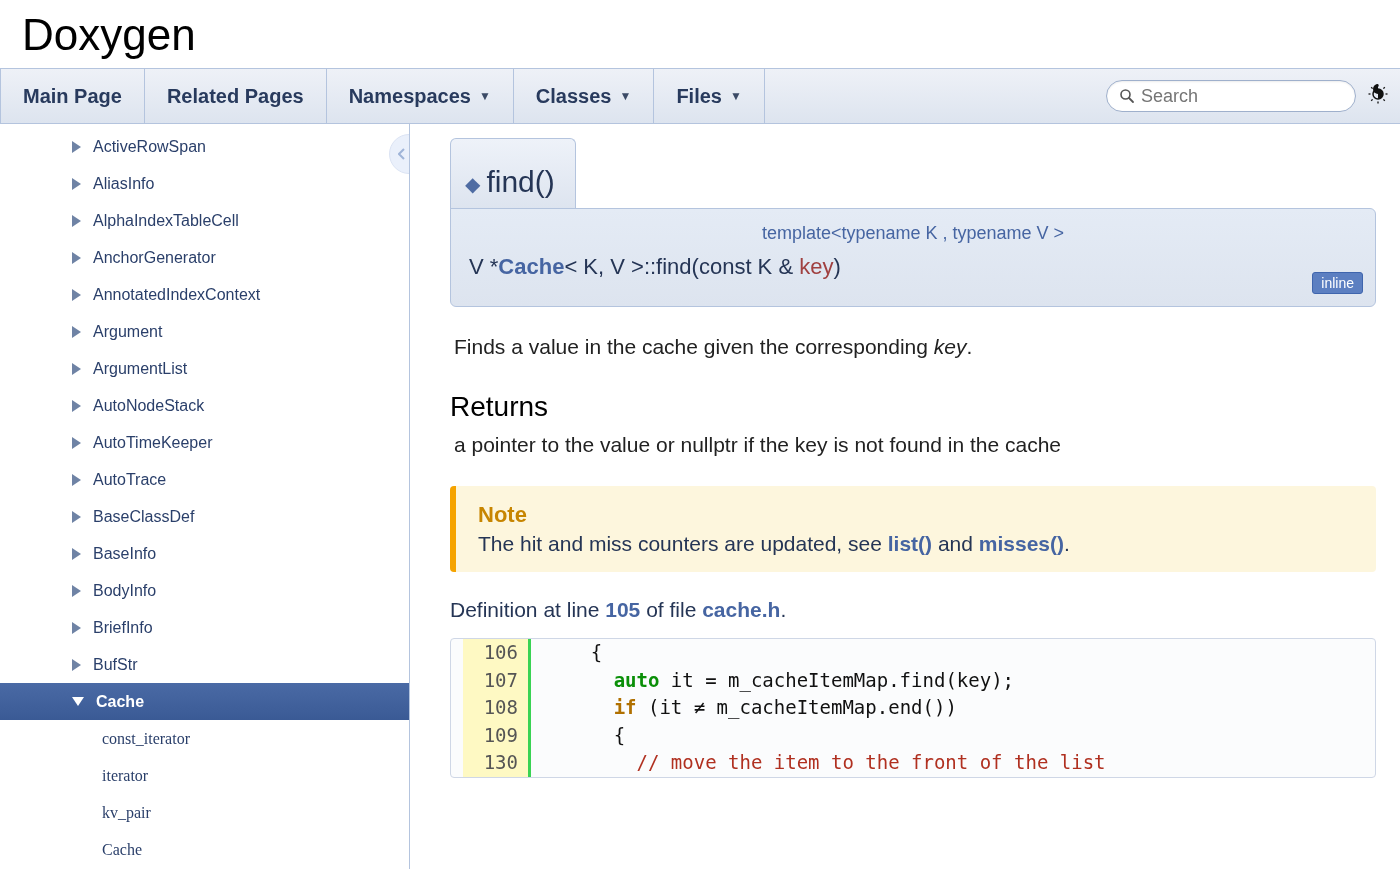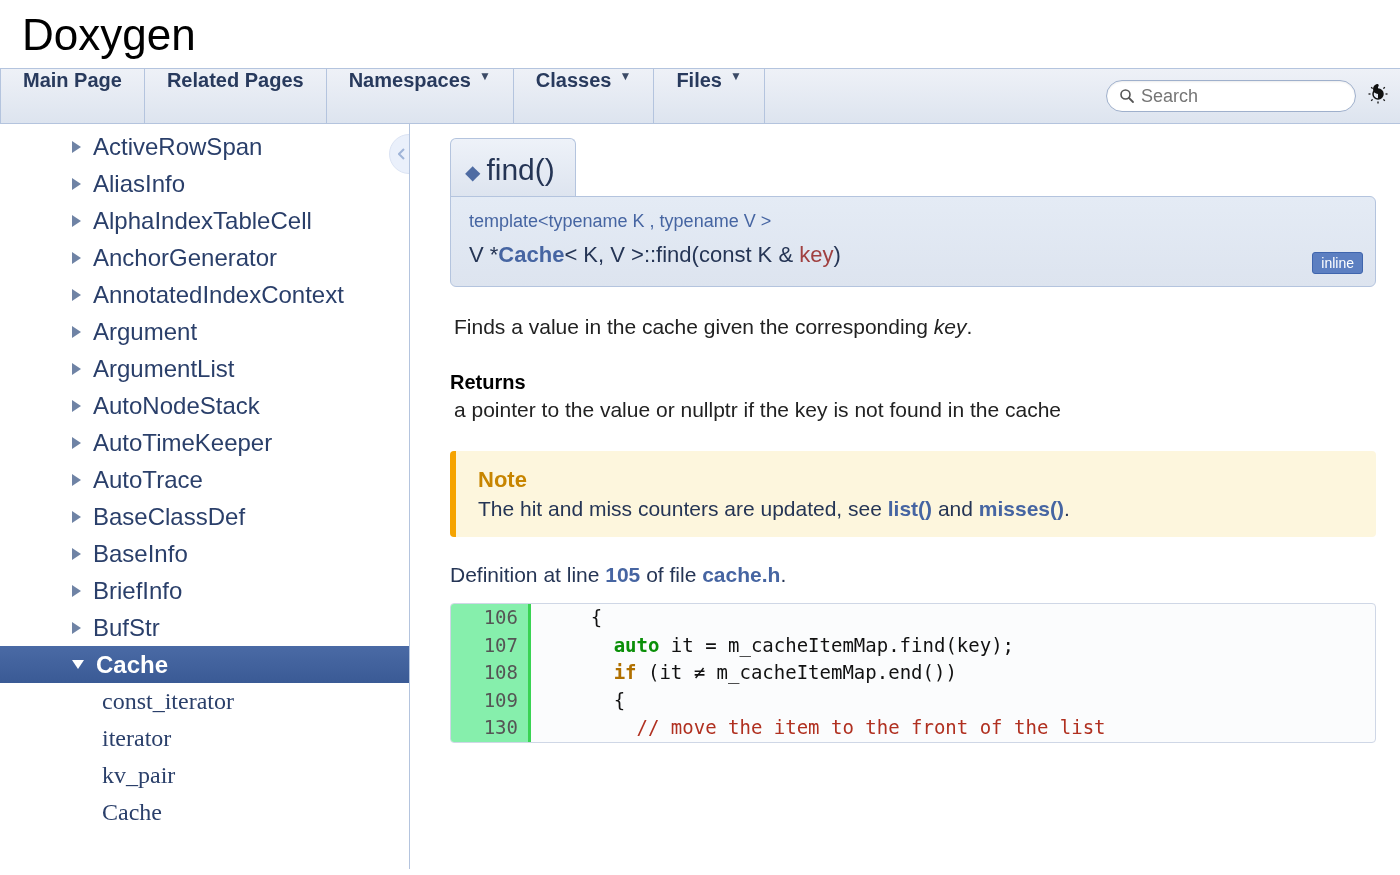--- a/index.html
+++ b/index.html
@@ -1,59 +1,59 @@
 <!DOCTYPE html>
 <html><head>
 <meta charset="utf-8">
 <style>
 * { box-sizing: border-box; margin: 0; padding: 0; }
 html, body { height: 100%; font-family: "Lucida Grande", Verdana, Geneva, Arial, sans-serif; font-size: 16px; color: #253555; background: #fff; }
 .header { padding: 10px 22px 8px; }
 .project-name { font-size: 44px; font-weight: 400; color: #000; font-family: "Helvetica Neue", Arial, sans-serif; }
 .tabs-row { background: linear-gradient(#eef1f7, #dde4ef); border-top: 1px solid #b4c4de; border-bottom: 1px solid #b4c4de; display: flex; align-items: stretch; height: 56px; position: relative; }
 .tabs { display: flex; height: 100%; }
-.tab { display: flex; align-items: flex-start; padding: 0 22px; color: #283a5d; font-size: 20px; font-weight: 600; border-right: 1px solid #b4c4de; cursor: pointer; }
+.tab { display: flex; align-items: center; padding: 0 22px; color: #283a5d; font-size: 20px; font-weight: 600; border-right: 1px solid #b4c4de; cursor: pointer; }
 .tab:first-child { border-left: 1px solid #b4c4de; }
 .tab .caret { margin-left: 8px; font-size: 12px; color: #3b4a66; }
 .search-wrap { margin-left: auto; display: flex; align-items: center; padding-right: 12px; gap: 12px; }
 .search-box { height: 32px; width: 250px; border: 1px solid #9fb0cc; border-radius: 16px; background: #fff; display: flex; align-items: center; padding: 0 12px; box-shadow: inset 0 1px 2px rgba(0,0,0,.08); }
 .search-box svg { flex: none; }
 .search-box input { border: none; outline: none; font-size: 18px; color: #888; width: 100%; background: transparent; margin-left: 6px; }
 .theme-toggle { color: #111; cursor: pointer; }
 .body { display: flex; height: calc(100% - 56px - 74px); }
 .sidebar { width: 410px; flex: none; border-right: 1px solid #b4c4de; overflow-y: auto; position: relative; padding-top: 4px; }
 .sidebar::-webkit-scrollbar { width: 16px; }
 .sidebar::-webkit-scrollbar-thumb { background: #a9bbd8; border-radius: 8px; border: 3px solid #f4f6fb; }
-.tree-item { display: flex; align-items: center; height: 37px; padding-left: 72px; font-size: 24px; color: #2a3f6a; cursor: pointer; white-space: nowrap; }
+.tree-item { display: flex; align-items: center; height: 37px; padding-left: 72px; font-size: 16px; color: #2a3f6a; cursor: pointer; white-space: nowrap; }
 .tree-item.child-item { padding-left: 102px; font-family: Liberation Serif, serif; }
 .tree-item .arrow { display: inline-block; width: 0; height: 0; border-style: solid; margin-right: 12px; }
 .tree-item .arrow.right { border-width: 6px 0 6px 9px; border-color: transparent transparent transparent #6f83a5; }
 .tree-item .arrow.down { border-width: 9px 6px 0 6px; border-color: #cfd7e6 transparent transparent transparent; }
 .tree-item.selected { background: #3b5998; background: linear-gradient(#4a6aa5, #3a5a95); color: #fff; font-weight: 700; }
 .tree-item.selected .arrow.down { border-top-color: #fff; }
 .resize-handle { position: absolute; right: -20px; top: 10px; width: 40px; height: 40px; border-radius: 20px; background: #eaf0fb; display: flex; align-items: center; justify-content: center; color: #9fb4d8; border: 1px solid #dbe3f3; }
 .content { flex: 1; overflow-y: auto; padding: 14px 24px 24px 40px; }
-.memtitle { display: inline-block; background: linear-gradient(#eef2f9, #dde4ef); border: 1px solid #b4c4de; border-bottom: none; border-radius: 6px 6px 0 0; padding: 14px 20px 10px 14px; font-size: 30px; color: #253555; }
+.memtitle { display: inline-block; background: linear-gradient(#eef2f9, #dde4ef); border: 1px solid #b4c4de; border-bottom: none; border-radius: 6px 6px 0 0; padding: 26px 20px 10px 14px; font-size: 30px; color: #253555; }
 .memtitle .diamond { color: #4f6ca3; margin-right: 6px; font-size: 20px; vertical-align: middle; }
-.memproto-box { background: linear-gradient(#e4ebf5, #dde4ef); border: 1px solid #b4c4de; border-radius: 0 6px 6px 6px; padding: 14px 18px 18px; margin-top: -1px; position: relative; }
+.memproto-box { background: linear-gradient(#e4ebf5, #dde4ef); border: 1px solid #b4c4de; border-radius: 0 6px 6px 6px; padding: 14px 18px 26px; margin-top: -1px; position: relative; text-align: center; }
 .tparams { color: #4665a2; font-size: 18px; margin-bottom: 10px; }
 .proto-line { font-size: 22px; color: #253555; display: flex; align-items: center; flex-wrap: wrap; gap: 0; }
 .proto-line .link { color: #4665a2; font-weight: 700; }
 .proto-line .paramname { color: #a04040; }
 .inline-badge { position: absolute; right: 12px; bottom: 12px; background: #5c7fc1; color: #fff; font-size: 14px; padding: 2px 8px; border-radius: 3px; border: 1px solid #3f65ad; }
 .section { margin: 24px 4px; font-size: 21px; color: #222; line-height: 1.5; }
 .section .key-italic { font-style: italic; }
-.returns-label { font-weight: 700; color: #000; font-size: 20px; margin-top: 28px; }
+.returns-label { font-weight: 400; color: #000; font-size: 28px; margin-top: 28px; margin-bottom: 6px; }
 .note-box { background: #fdf6dd; border-left: 6px solid #f5a300; border-radius: 4px; padding: 16px 22px; margin: 26px 0; font-size: 21px; }
 .note-title { color: #c78500; font-weight: 700; margin-bottom: 4px; font-size: 22px; }
 .link-inline { color: #4665a2; font-weight: 700; }
 .def-line { font-size: 21px; margin: 8px 0 16px; }
 .code-frag { border: 1px solid #cfd7e6; border-radius: 4px; background: #fbfcfd; font-family: Menlo, Monaco, Consolas, monospace; font-size: 19px; overflow: hidden; }
 .code-line { display: flex; line-height: 1.45; }
-.lineno { width: 80px; text-align: right; padding-right: 10px; background: #86efac; color: #555; border-right: 3px solid #39d353; flex: none; }
+.lineno { width: 68px; text-align: right; padding-right: 10px; background: #fef9c3; color: #555; border-right: 3px solid #39d353; flex: none; margin-left: 12px; }
 .code-text { padding-left: 14px; white-space: pre; color: #111; }
 .kw { color: #0a8f08; font-weight: 700; }
 .kwflow { color: #b07000; font-weight: 700; }
 .comment { color: #b03020; }
 </style>
 </head>
 <body>
 
 <div class="header">
   <div class="project-name">Doxygen</div>
@@ -160,20 +160,24 @@
         <div class="tree-item">
           <span class="arrow right"></span>
           <span>BaseClassDef</span>
         </div>
         <div class="tree-item">
           <span class="arrow right"></span>
           <span>BaseInfo</span>
         </div>
         <div class="tree-item">
           <span class="arrow right"></span>
+          <span>BodyInfo</span>
+        </div>
+        <div class="tree-item">
+          <span class="arrow right"></span>
           <span>BriefInfo</span>
         </div>
         <div class="tree-item">
           <span class="arrow right"></span>
           <span>BufStr</span>
         </div>
       </div>
     <div class="tree-item selected">
       <span class="arrow down"></span>
       <span>Cache</span>

